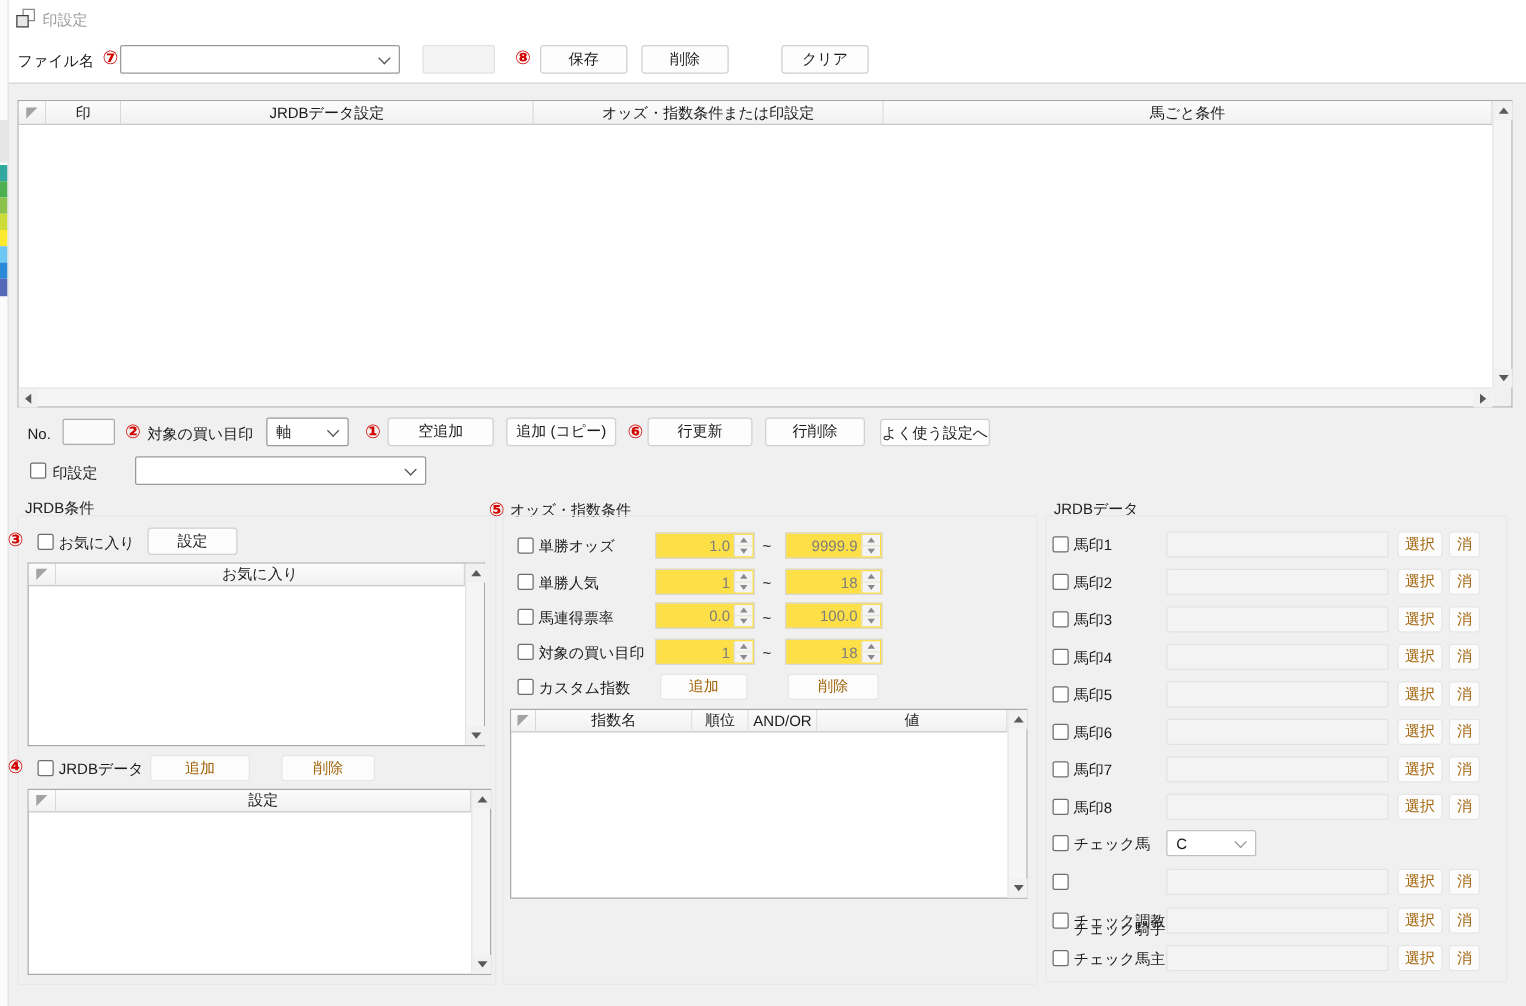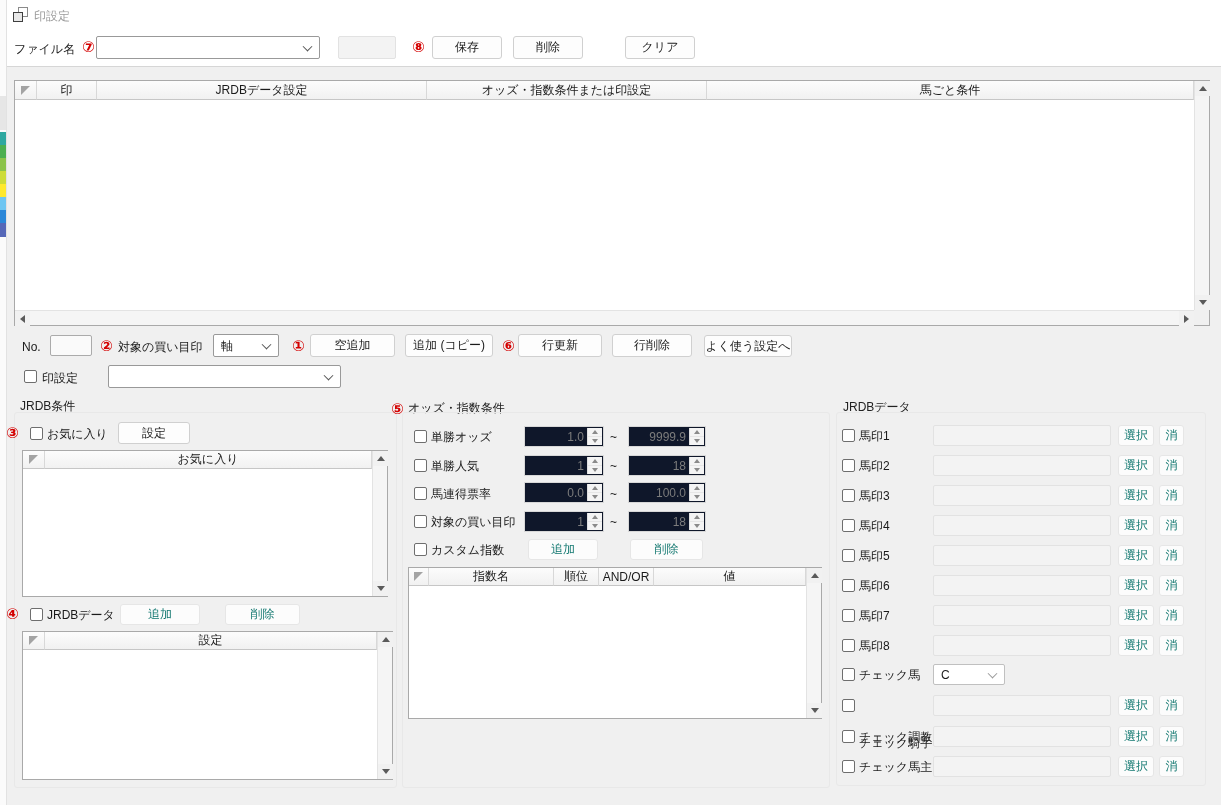--- a/index.html
+++ b/index.html
@@ -4,28 +4,28 @@
 <style>
   *{margin:0;padding:0;box-sizing:border-box}
   html,body{width:1221px;height:805px;overflow:hidden}
   body{font-family:"Liberation Sans","DejaVu Sans",sans-serif;font-size:12px;color:#1a1a1a;background:#fff}
   #app{position:relative;width:1221px;height:805px;background:#f0f0f0;overflow:hidden}
   .abs{position:absolute}
   .lbl{line-height:16px;white-space:nowrap}
   .title{color:#9b9b9b}
   .marker{color:#d40000;font-size:15px;line-height:16px;font-weight:600}
   .btn{background:#fdfdfd;border:1px solid #d0d0d0;border-radius:3px;display:flex;align-items:center;justify-content:center;white-space:nowrap;cursor:default}
-  .btn.disabled{color:#0f766e;background:#fcfcfc;border-color:#e6e6e6}
+  .btn.disabled{color:#a16207;background:#fcfcfc;border-color:#e6e6e6}
   .checkbox{width:13px;height:13px;border:1px solid #6e6e6e;border-radius:2px;background:#fff}
   .combo{background:#fff;border:1px solid #999;border-radius:2px}
   .combo .cval{position:absolute;left:7px;top:50%;transform:translateY(-50%);white-space:nowrap}
   .chevron{position:absolute;right:8px;top:50%;width:7px;height:7px;border-right:1.5px solid #555;border-bottom:1.5px solid #555;transform:translateY(-70%) rotate(45deg)}
   .textbox{background:#fff;border:1px solid #ababab;border-radius:2px}
   .textbox.disabled{background:#f3f3f3;border-color:#e2e2e2}
-  .numeric{background:#0f172a;border:1px solid #d8d8d8}
+  .numeric{background:#fde047;border:1px solid #d8d8d8}
   .numeric .nval{position:absolute;right:19px;top:50%;transform:translateY(-50%);color:#7c7c7c}
   .spin{position:absolute;right:1px;top:1px;bottom:1px;width:15px;border-left:1px solid #e0e0e0;display:flex;flex-direction:column}
   .spin>span{flex:1;display:flex;align-items:center;justify-content:center;background:#f4f4f4}
   .spin>span:first-child{border-bottom:1px solid #e6e6e6}
   .tri{width:0;height:0;display:block}
   .tri-up{border-left:3px solid transparent;border-right:3px solid transparent;border-bottom:4px solid #8a8a8a}
   .tri-dn{border-left:3px solid transparent;border-right:3px solid transparent;border-top:4px solid #8a8a8a}
   .sb-tri-up{border-left:4px solid transparent;border-right:4px solid transparent;border-bottom:5px solid #5a5a5a}
   .sb-tri-dn{border-left:4px solid transparent;border-right:4px solid transparent;border-top:5px solid #5a5a5a}
   .sb-tri-l{border-top:4px solid transparent;border-bottom:4px solid transparent;border-right:5px solid #5a5a5a}

